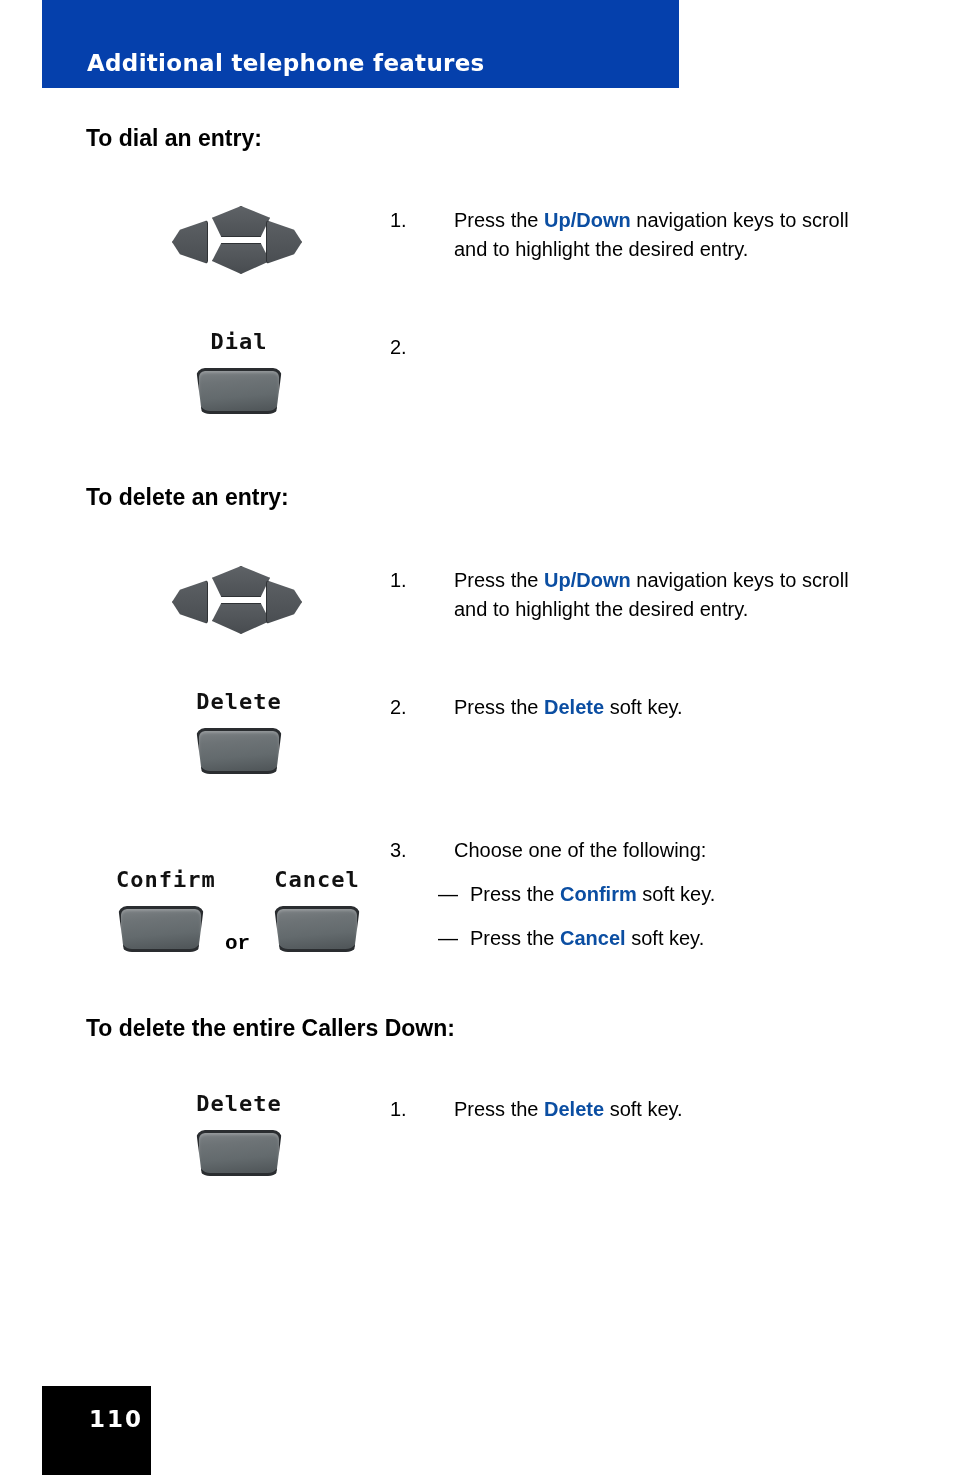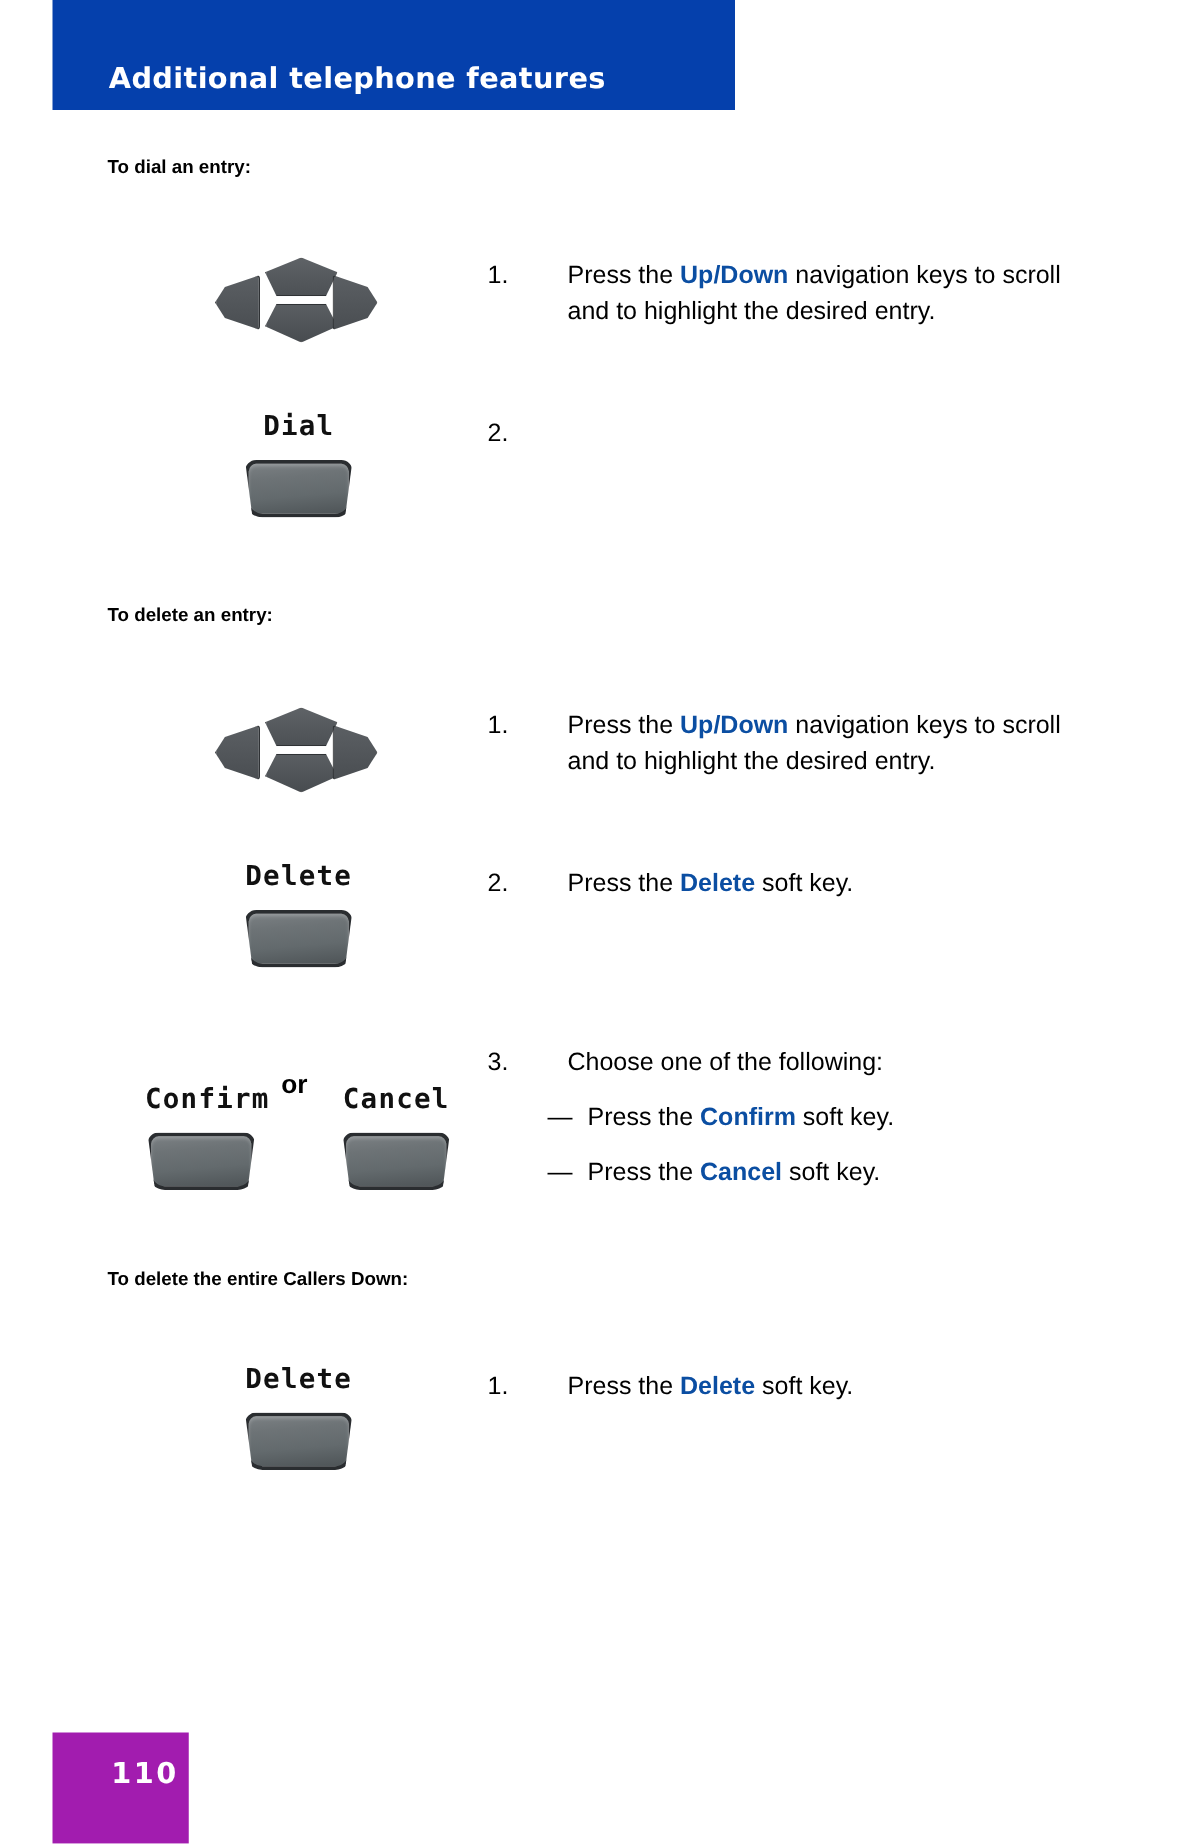--- a/index.html
+++ b/index.html
@@ -17,41 +17,41 @@
     height: 1475px;
     background: #ffffff;
     overflow: hidden;
   }
 
   
   .header-bar {
     position: absolute;
     left: 42px;
     top: 0px;
-    width: 546px;
+    width: 637px;
     height: 88px;
     background: #0540ac;
   }
   .header-title {
     position: absolute;
     left: 45px;
     bottom: 12px;
     color: #ffffff;
     font-family: "DejaVu Sans", sans-serif;
     font-size: 23px;
     font-weight: bold;
     letter-spacing: 0.3px;
     white-space: nowrap;
   }
 
   
   .section-heading {
     position: absolute;
     left: 86px;
-    font-size: 15px;
+    font-size: 23px;
     font-weight: bold;
     color: #000000;
     white-space: nowrap;
     font-family: "Liberation Sans", sans-serif;
   }
 
   
   .step {
     position: absolute;
     font-size: 20px;
@@ -158,21 +158,21 @@
     font-family: "Liberation Sans", sans-serif;
   }
 
   
   .footer-box {
     position: absolute;
     left: 42px;
     top: 1386px;
     width: 109px;
     height: 89px;
-    background: #a21caf;
+    background: #000000;
   }
   .footer-num {
     position: absolute;
     left: 47px;
     top: 20px;
     color: #ffffff;
     font-family: "DejaVu Sans", sans-serif;
     font-size: 23px;
     font-weight: bold;
     letter-spacing: 2px;
@@ -232,21 +232,21 @@
   <div class="step" style="left:390px; top:693px; width:470px;">
     <span class="step-num">2.</span>
     <span class="step-body"><span>Press the </span><span class="kw">Delete</span><span> soft key.</span></span>
   </div>
 
   <div class="softkey" style="left:116px; top:866px; width:90px;">
     <div class="softkey-label">Confirm</div>
     <div class="softkey-btn"></div>
   </div>
 
-  <div class="or-label" style="left:225px; top:856px;">or</div>
+  <div class="or-label" style="left:225px; top:932px;font-family:Liberation Mono, monospace;">or</div>
 
   <div class="softkey" style="left:272px; top:866px; width:90px;">
     <div class="softkey-label">Cancel</div>
     <div class="softkey-btn"></div>
   </div>
 
   <div class="step" style="left:390px; top:836px; width:470px;">
     <span class="step-num">3.</span>
     <span class="step-body">Choose one of the following:</span>
 

